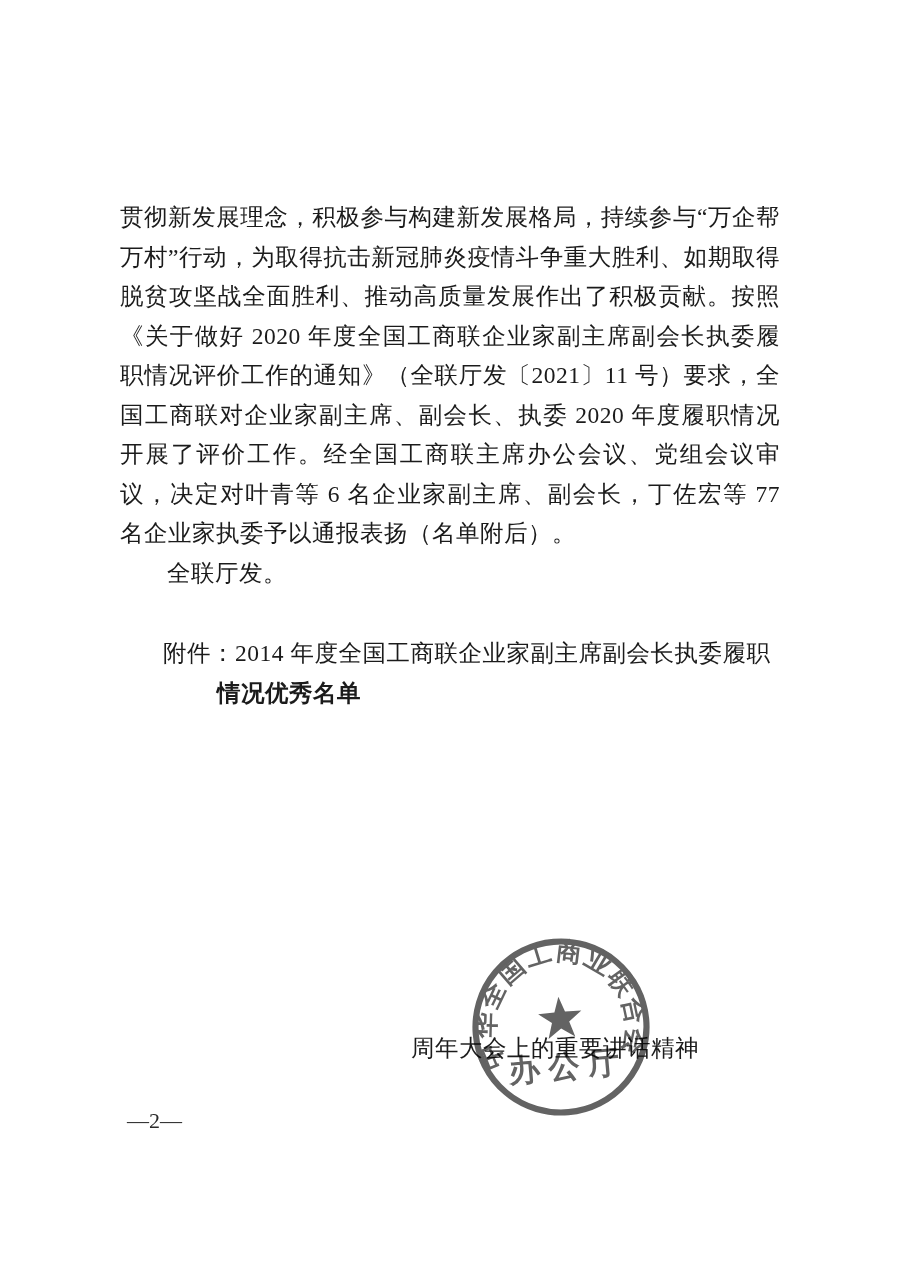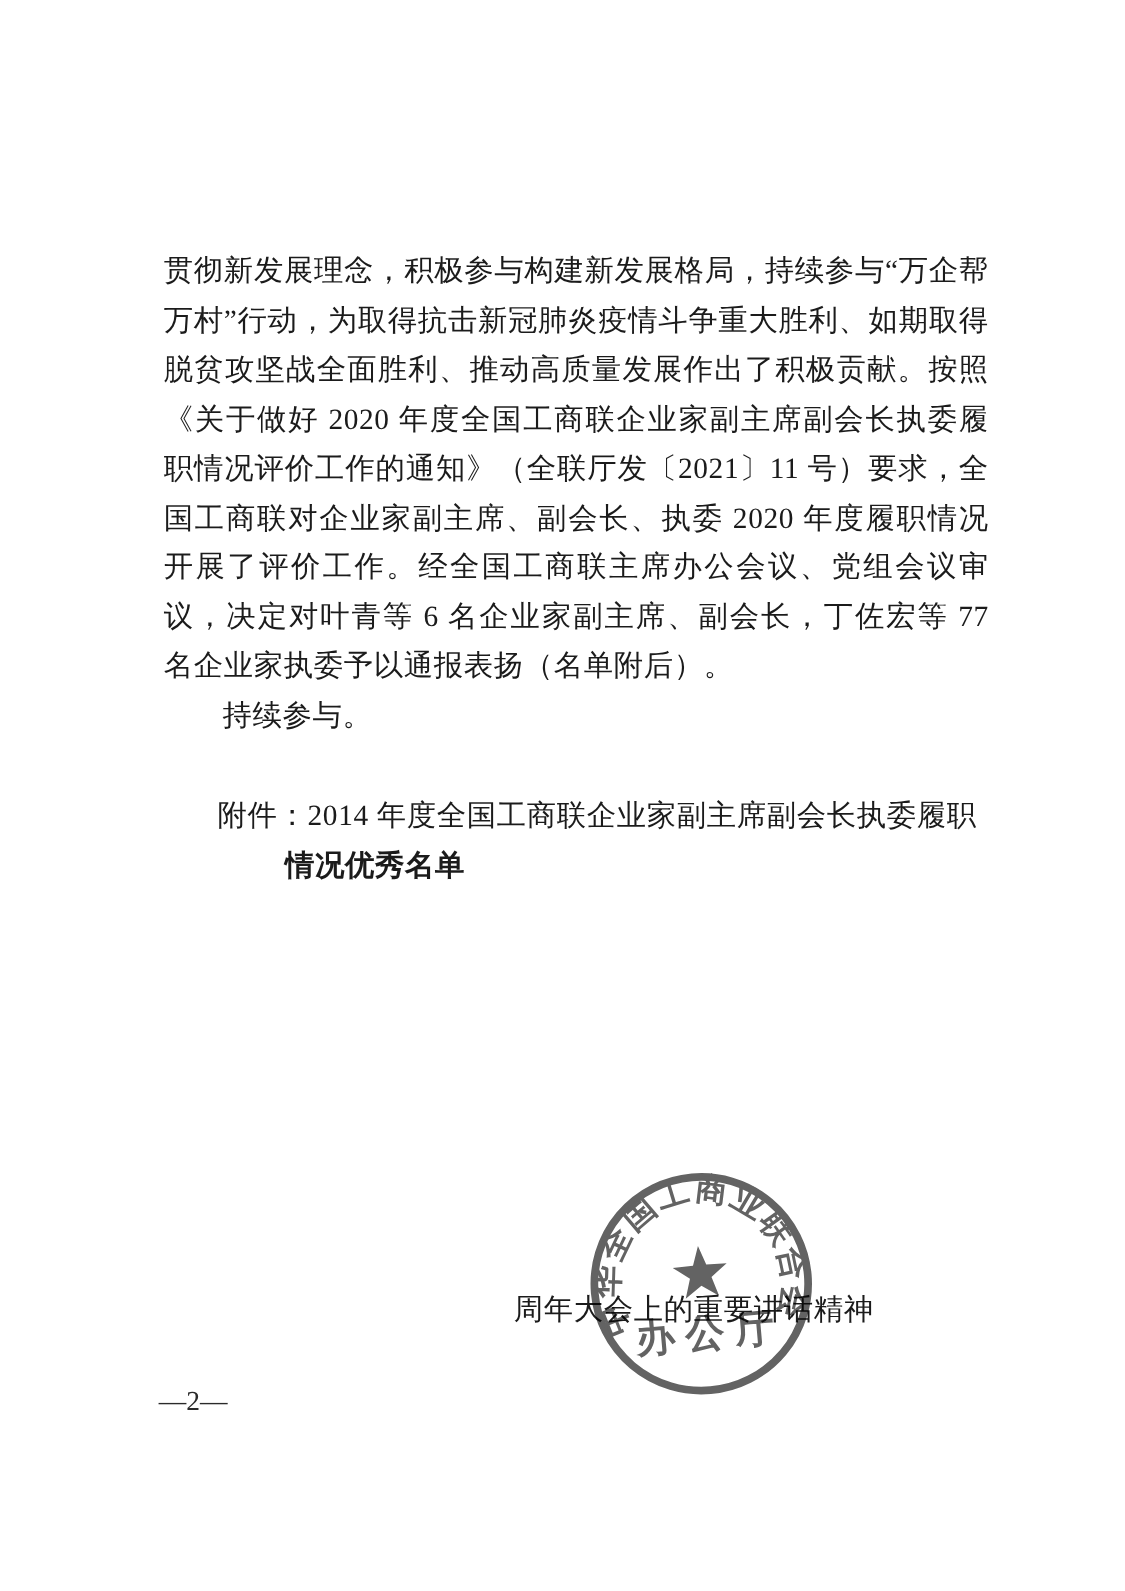--- a/index.html
+++ b/index.html
@@ -15,21 +15,20 @@
   }
   .content {
     position: absolute;
     left: 120px;
     top: 198px;
     width: 660px;
     font-size: 23.5px;
     line-height: 39.5px;
     text-align: justify;
     letter-spacing: 0.5px;
-    margin-left: 11px;
   }
   .para { margin: 0; }
   .para.indent { text-indent: 2em; }
   .attachment { margin-top: 41px; }
   .att-line1 { padding-left: 43px; white-space: nowrap; }
   .att-line2 { padding-left: 97px; white-space: nowrap; font-weight: bold; }
   .signature {
     position: absolute;
     top: 1034px;
     left: 555px;
@@ -86,21 +85,21 @@
     white-space: nowrap;
   }
 </style>
 </head>
 <body>
 
 <div class="page">
 
   <div class="content">
     <p class="para">贯彻新发展理念，积极参与构建新发展格局，持续参与“万企帮万村”行动，为取得抗击新冠肺炎疫情斗争重大胜利、如期取得脱贫攻坚战全面胜利、推动高质量发展作出了积极贡献。按照《关于做好 2020 年度全国工商联企业家副主席副会长执委履职情况评价工作的通知》（全联厅发〔2021〕11 号）要求，全国工商联对企业家副主席、副会长、执委 2020 年度履职情况开展了评价工作。经全国工商联主席办公会议、党组会议审议，决定对叶青等 6 名企业家副主席、副会长，丁佐宏等 77 名企业家执委予以通报表扬（名单附后）。</p>
-    <p class="para indent">持续参与。</p>
+    <p class="para indent">全联厅发。</p>
 
     <div class="attachment">
       <div class="att-line1">
         <span>附件：</span><span>2014 年度全国工商联企业家副主席副会长执委履职</span>
       </div>
       <div class="att-line2">情况优秀名单</div>
     </div>
   </div>
 
   <div class="signature">周年大会上的重要讲话精神</div>

